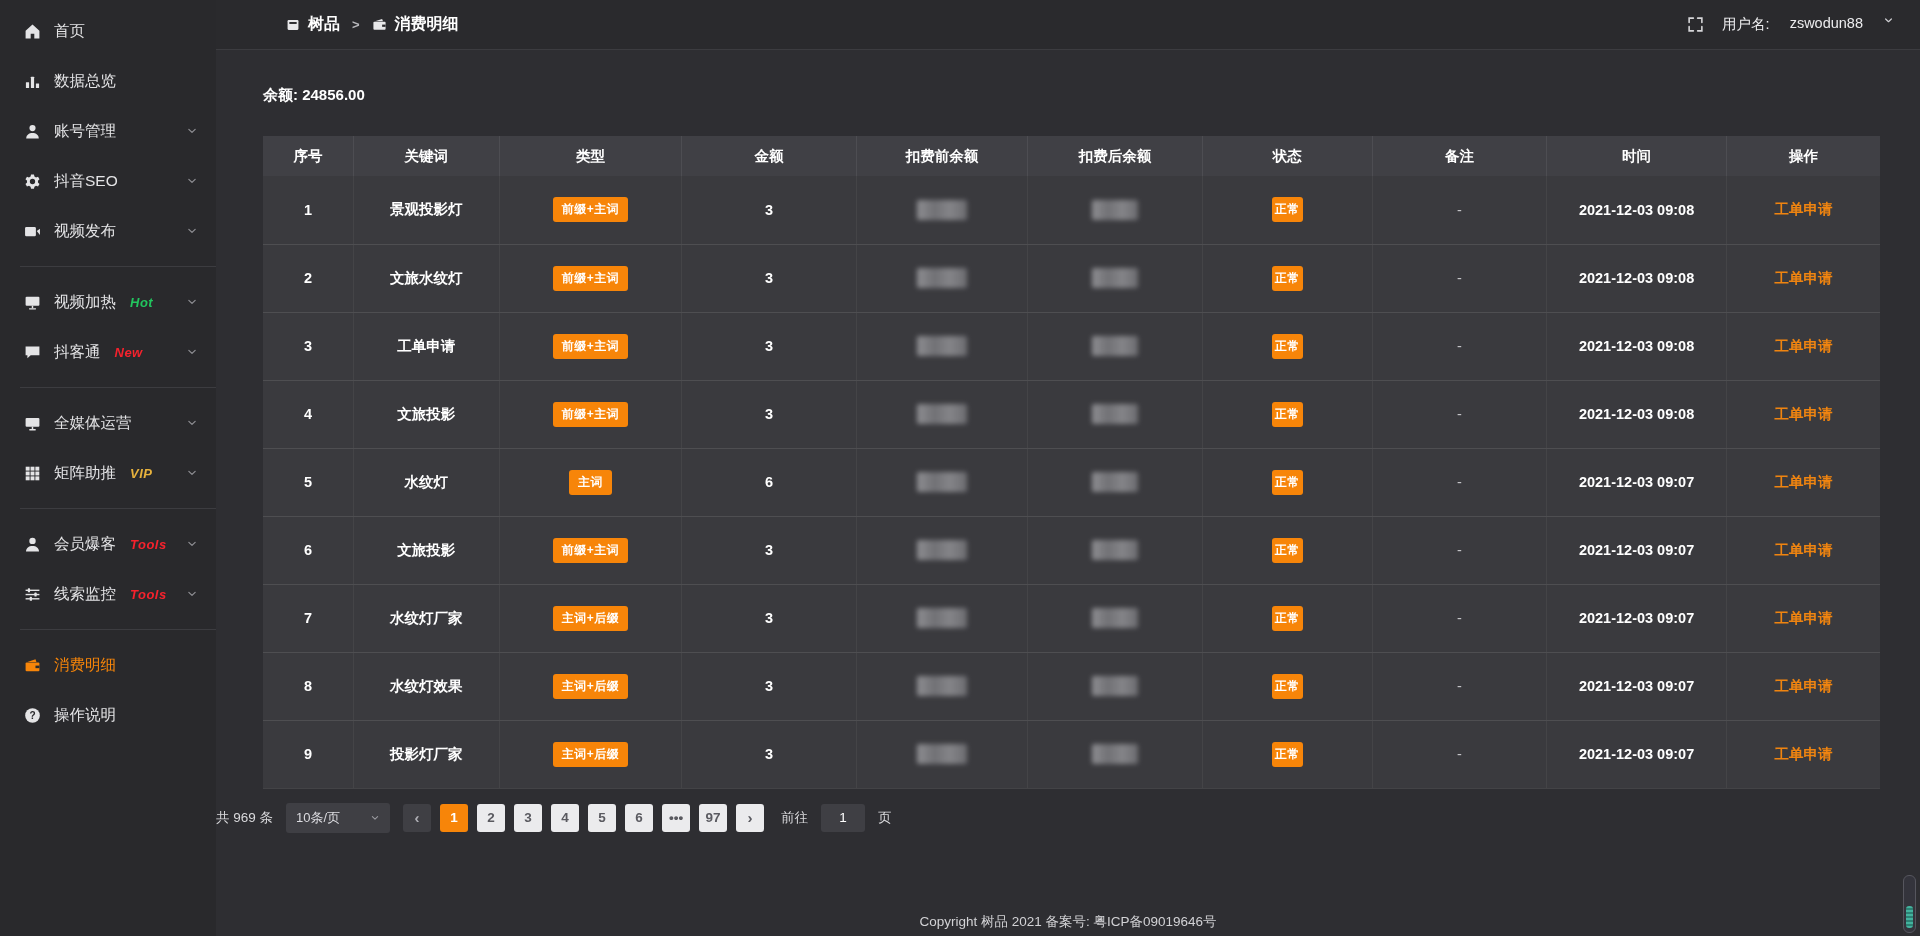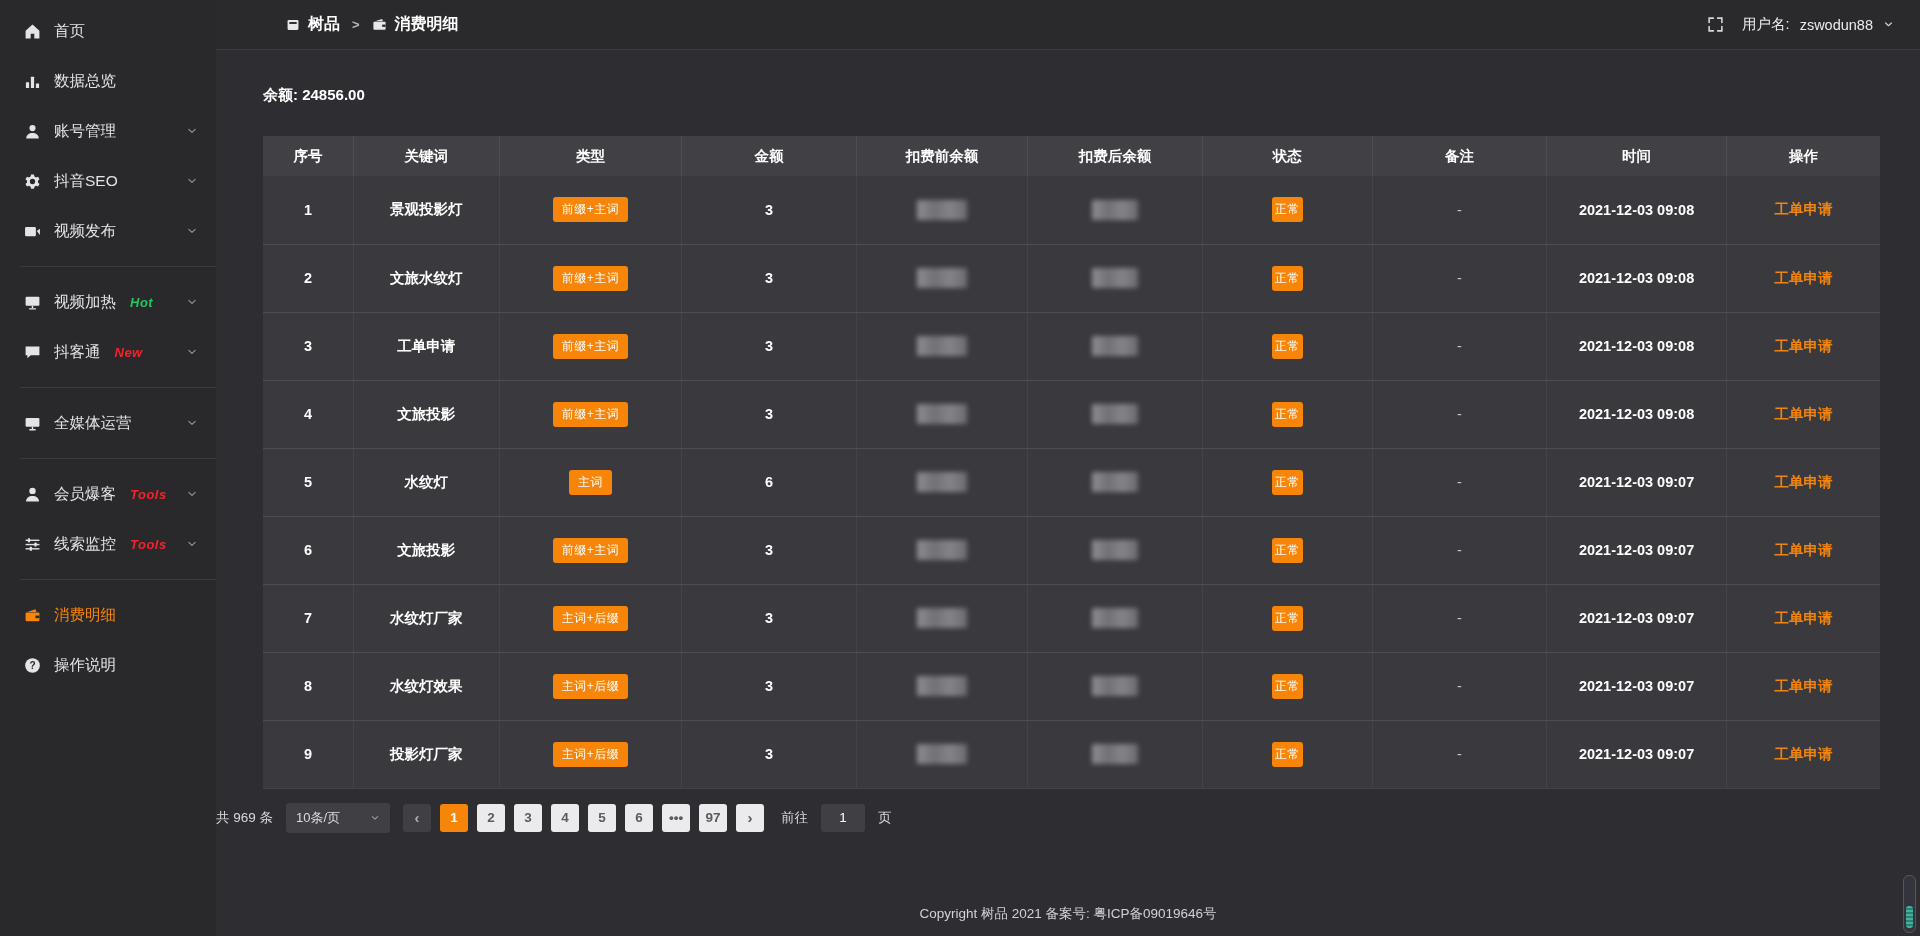--- a/index.html
+++ b/index.html
@@ -39,41 +39,41 @@
 
   
   .main{flex:1;display:flex;flex-direction:column;height:936px;position:relative;}
   .topbar{height:50px;background:var(--bar-bg);display:flex;align-items:center;padding:0 26px 0 70px;border-bottom:1px solid #3c3c40;flex:none;}
   .crumb{display:flex;align-items:center;gap:8px;font-size:16px;font-weight:700;color:#fff;}
   .crumb .ic{width:14px;height:14px;color:#e8e8ea;}
   .crumb-sep{color:#b9b9bd;font-size:13px;font-weight:700;margin:0 4px;}
   .top-right{margin-left:auto;display:flex;align-items:center;gap:18px;}
   .fs-btn{color:#d6d6d9;display:flex;cursor:pointer;}
   .fs-btn .ic{width:17px;height:17px;}
-  .user-box{display:flex;align-items:center;gap:10px;font-size:14.5px;color:#ececee;cursor:pointer;}
+  .user-box{display:flex;align-items:flex-start;gap:20px;font-size:14.5px;color:#ececee;cursor:pointer;}
   .user-box .ic{width:11px;height:11px;color:#cfcfd3;}
 
   .balance{margin:36px 40px 0 47px;font-size:15px;font-weight:700;color:#fff;height:22px;flex:none;}
 
   
   .tbl-wrap{margin:28px 40px 0 47px;flex:none;}
   table{width:100%;border-collapse:collapse;table-layout:fixed;}
   thead th{
     height:40px;background:var(--head-bg);color:#fff;font-size:14.5px;font-weight:700;
     border-left:1px solid rgba(255,255,255,.07);
   }
   thead th:first-child{border-left:none;}
   tbody td{
     height:68px;background:var(--row-bg);text-align:center;vertical-align:middle;
     border-bottom:1px solid var(--line);border-left:1px solid var(--vline);
     font-size:14.5px;color:#fff;font-weight:600;
   }
   tbody td:first-child{border-left:none;}
   .type-badge,.status-badge{
-    display:inline-block;background:var(--orange);color:#fff;font-size:12px;font-weight:400;
+    display:inline-block;background:var(--orange);color:#fff;font-size:12px;font-weight:700;
     padding:4px 9px;border-radius:3px;letter-spacing:.5px;
   }
   .status-badge{padding:4px 3px;}
   .blur-block{
     width:50px;height:20px;margin:0 auto;border-radius:2px;
     background:linear-gradient(90deg,#98989c,#77777b 35%,#8d8d91 65%,#727276);
     filter:blur(2.6px);opacity:.9;
   }
   .note-cell{color:#c3c3c7;font-weight:400;}
   .action-link{color:#ef8410;cursor:pointer;text-decoration:none;font-weight:600;}
@@ -88,21 +88,21 @@
     font-size:13.5px;font-weight:700;display:inline-flex;align-items:center;justify-content:center;
     cursor:pointer;font-family:inherit;padding:0 5px;}
   .pg-btn.active{background:var(--orange);color:#fff;}
   .pg-btn.prev{background:#3f3f44;color:#aeaeb4;font-size:15px;}
   .pg-btn.next{font-size:15px;}
   .pg-pages{display:flex;gap:9px;align-items:center;}
   .goto-input{width:44px;height:28px;background:#3f3f44;border:none;border-radius:3px;color:#fff;
     text-align:center;font-size:13.5px;font-family:inherit;margin:0 4px;}
 
   
-  .footer{margin-top:auto;padding-bottom:13px;text-align:center;font-size:13.5px;color:#d2d2d5;flex:none;}
+  .footer{margin-top:auto;padding-bottom:5px;text-align:center;font-size:13.5px;color:#d2d2d5;flex:none;}
 
   
   .scrollbar{position:absolute;right:4px;bottom:3px;width:13px;height:58px;background:#34343c;
     border:1px solid #56565e;border-radius:6px;}
   .scrollbar .thumb{position:absolute;left:2px;bottom:4px;width:7px;height:22px;border-radius:3px;
     background:repeating-linear-gradient(180deg,#43b39e 0 2px,#2c8274 2px 4px);}
 </style>
 </head>
 <body>
 
@@ -175,20 +175,38 @@
         </svg>
       </div>
       <div class="mdivider"></div>
       <div class="mitem">
         <svg viewBox="0 0 16 16" fill="currentColor" class="ic" style="width: 17px; height: 17px;">
           <rect x="1.5" y="2.8" width="13" height="8.2" rx="1"></rect>
           <rect x="7.3" y="11" width="1.4" height="2.2"></rect>
           <rect x="4.9" y="13.2" width="6.2" height="1.3" rx=".4"></rect>
         </svg>
         <span class="mlabel">全媒体运营</span>
+        <svg viewBox="0 0 16 16" fill="currentColor" class="ic mchev" style="width: 12px; height: 12px;">
+          <path d="M3.8 5.8L8 9.8l4.2-4" fill="none" stroke="currentColor" stroke-width="1.7" stroke-linecap="round" stroke-linejoin="round"></path>
+        </svg>
+      </div>
+      <div class="mitem">
+        <svg viewBox="0 0 16 16" fill="currentColor" class="ic" style="width: 17px; height: 17px;">
+          <rect x="1.6" y="1.6" width="3.7" height="3.7"></rect>
+          <rect x="6.15" y="1.6" width="3.7" height="3.7"></rect>
+          <rect x="10.7" y="1.6" width="3.7" height="3.7"></rect>
+          <rect x="1.6" y="6.15" width="3.7" height="3.7"></rect>
+          <rect x="6.15" y="6.15" width="3.7" height="3.7"></rect>
+          <rect x="10.7" y="6.15" width="3.7" height="3.7"></rect>
+          <rect x="1.6" y="10.7" width="3.7" height="3.7"></rect>
+          <rect x="6.15" y="10.7" width="3.7" height="3.7"></rect>
+          <rect x="10.7" y="10.7" width="3.7" height="3.7"></rect>
+        </svg>
+        <span class="mlabel">矩阵助推</span>
+        <span class="mbadge" style="color: rgb(231, 178, 61);">VIP</span>
         <svg viewBox="0 0 16 16" fill="currentColor" class="ic mchev" style="width: 12px; height: 12px;">
           <path d="M3.8 5.8L8 9.8l4.2-4" fill="none" stroke="currentColor" stroke-width="1.7" stroke-linecap="round" stroke-linejoin="round"></path>
         </svg>
       </div>
       <div class="mdivider"></div>
       <div class="mitem">
         <svg viewBox="0 0 16 16" fill="currentColor" class="ic" style="width: 17px; height: 17px;">
           <circle cx="8" cy="4.6" r="3"></circle>
           <path d="M1.9 14.7c0-3.4 2.7-5.3 6.1-5.3s6.1 1.9 6.1 5.3z"></path>
         </svg>

